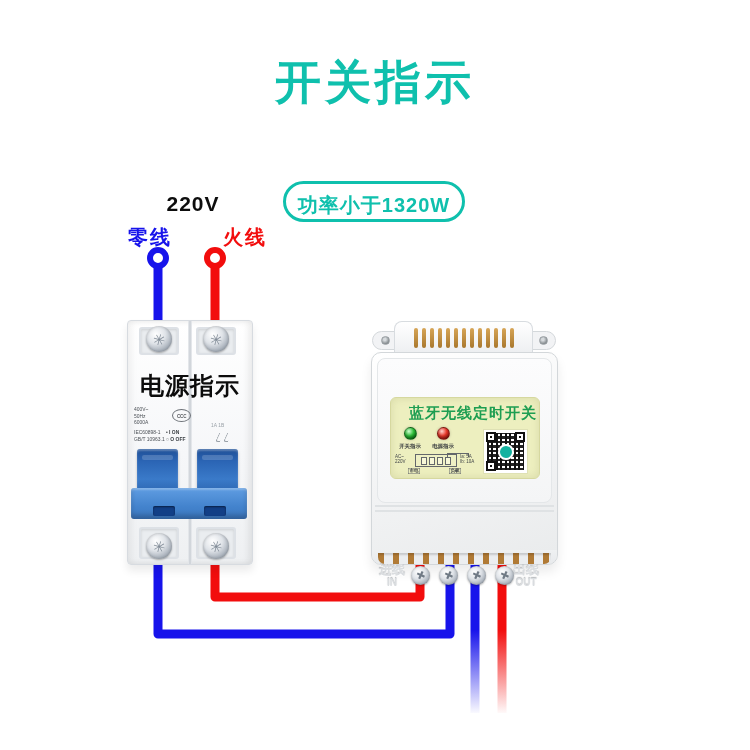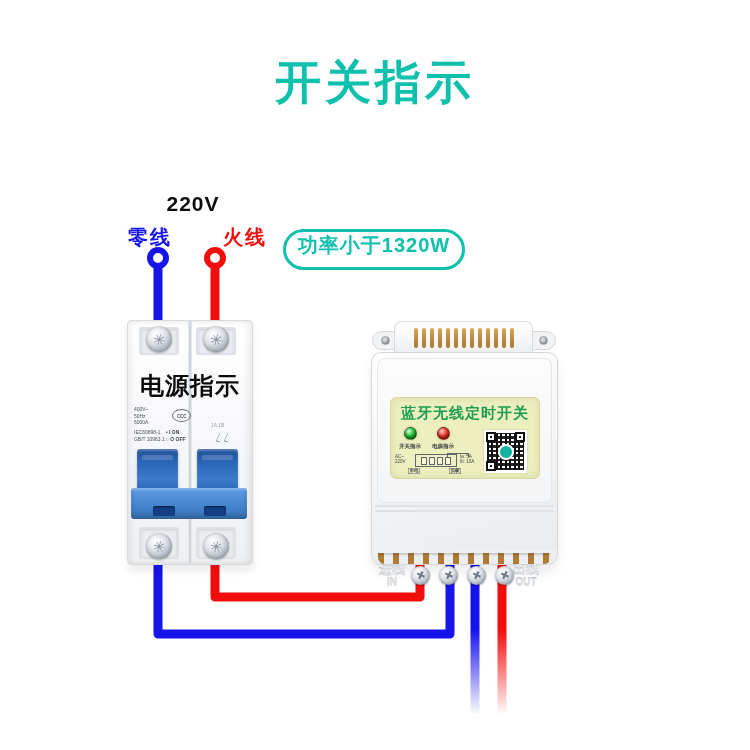--- a/index.html
+++ b/index.html
@@ -10,21 +10,21 @@
     --label-green:#1e9e52;
   }
   *{margin:0;padding:0;box-sizing:border-box;}
   body{background:#ffffff;font-family:"Liberation Sans","DejaVu Sans",sans-serif;}
   .stage{position:relative;width:750px;height:750px;background:#ffffff;overflow:hidden;}
 
   
   .title{position:absolute;left:0;right:0;top:52px;text-align:center;
     font-size:46px;font-weight:bold;color:var(--teal);letter-spacing:4px;}
   .badge{position:absolute;left:283px;top:181px;width:182px;height:41px;
-    border:3px solid var(--teal);border-radius:23px;display:flex;align-items:flex-start;justify-content:center;margin-top:48px;}
+    border:3px solid var(--teal);border-radius:23px;display:flex;align-items:flex-end;justify-content:center;}
   .badge span{color:var(--teal);font-size:20px;font-weight:bold;letter-spacing:1px;}
   .v220{position:absolute;left:148px;top:192px;width:90px;text-align:center;
     font-size:21px;font-weight:bold;color:#0d0d0d;letter-spacing:1px;}
   .wlbl{position:absolute;top:224px;font-size:20px;font-weight:bold;letter-spacing:2px;}
   .wlbl.n{left:128px;color:var(--wire-blue);}
   .wlbl.l{left:195px;color:var(--wire-red);margin-left:28px;}
 
   
   svg.wires{position:absolute;left:0;top:0;z-index:1;}
 
@@ -85,21 +85,21 @@
     background:linear-gradient(180deg,#ffffff,#edeff1);border:1px solid #d8dce0;border-bottom:none;
     border-radius:8px 8px 0 0;display:flex;justify-content:center;gap:4px;padding-top:6px;}
   .tm-vent{width:4px;height:20px;border-radius:2px;background:linear-gradient(180deg,#d7a556,#a9782e);}
   .tm-body{position:absolute;left:371px;top:352px;width:187px;height:213px;z-index:2;
     background:linear-gradient(165deg,#ffffff 0%,#f1f2f3 60%,#e9ebec 100%);
     border:1px solid #d3d7da;border-radius:10px;box-shadow:0 7px 11px rgba(0,0,0,.08);}
   .tm-inner{position:absolute;left:5px;right:5px;top:5px;height:145px;border-radius:8px;
     border:1px solid #e4e7e9;background:linear-gradient(180deg,#fcfcfd,#f4f5f6);}
   .tm-label{position:absolute;left:18px;top:44px;width:150px;height:82px;background:var(--label-bg);
     border:1px solid #d6d89f;border-radius:6px;box-shadow:inset 0 0 8px rgba(120,120,60,.18);}
-  .tm-title{position:absolute;left:0;top:6px;width:100%;text-align:center;
+  .tm-title{position:absolute;left:8px;top:6px;width:100%;text-align:center;
     font-size:15px;font-weight:bold;color:var(--label-green);letter-spacing:1px;}
   .led{position:absolute;top:29px;width:13px;height:13px;border-radius:50%;
     border:1px solid rgba(0,0,0,.35);box-shadow:inset 0 -2px 3px rgba(0,0,0,.3), 0 0 3px rgba(0,0,0,.2);}
   .led.g{left:13px;background:radial-gradient(circle at 35% 30%,#d2ffd2,#2fbf3a 45%,#0a7a16 82%);}
   .led.r{left:46px;background:radial-gradient(circle at 35% 30%,#ffd2cc,#e8392b 45%,#9c130a 82%);}
   .ledlbl{position:absolute;top:45px;width:46px;text-align:center;font-size:9px;font-weight:bold;
     color:#34383c;transform:scale(.6);transform-origin:center top;white-space:nowrap;}
   .ledlbl.a{left:-4px;} .ledlbl.b{left:29px;}
   .qr{position:absolute;left:92px;top:31px;width:45px;height:45px;background:#ffffff;border:1px solid #dfe1b4;}
   .qr-noise{position:absolute;inset:3px;

